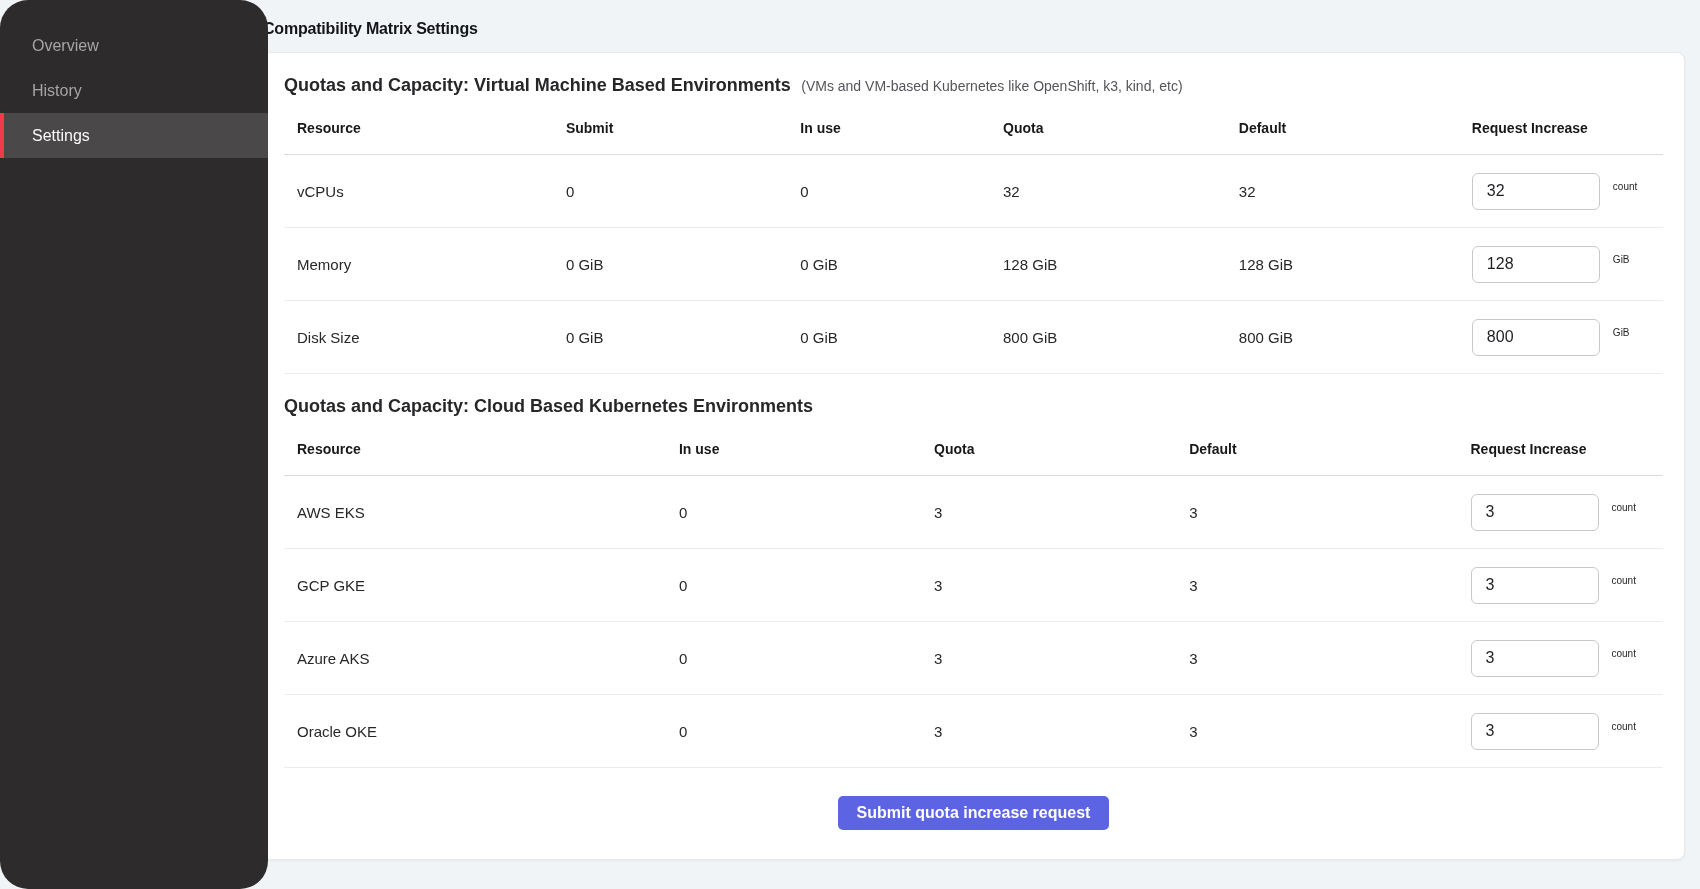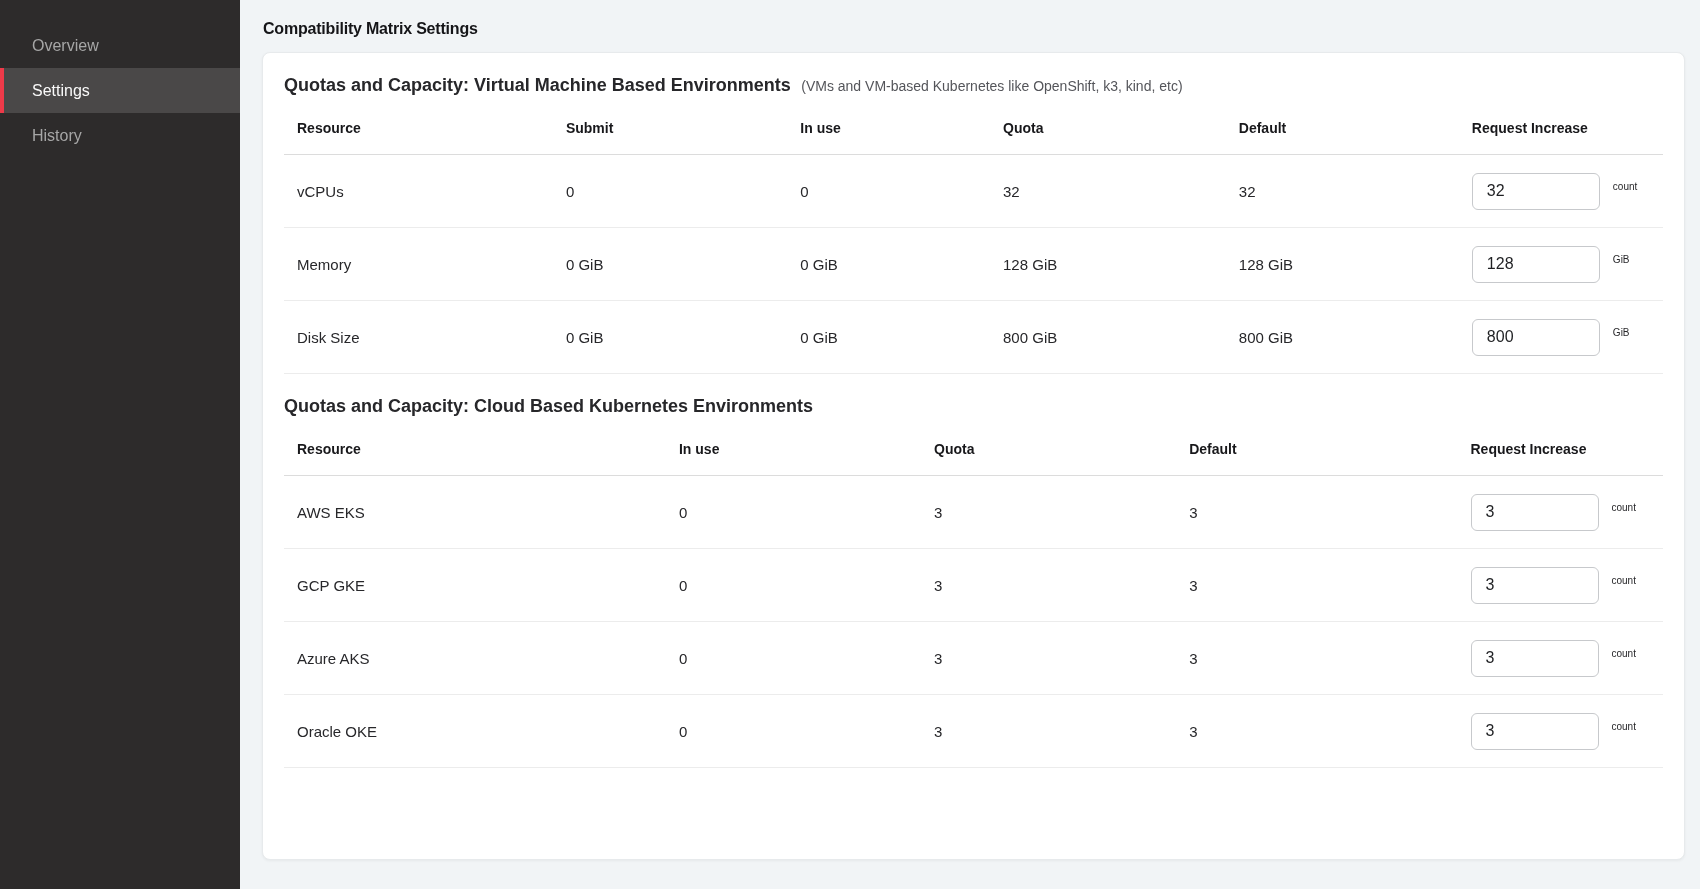--- a/index.html
+++ b/index.html
@@ -14,22 +14,23 @@
   * { box-sizing: border-box; }
   html, body { margin: 0; padding: 0; }
   body {
     width: 1700px; height: 889px; overflow: hidden;
     background: var(--page-bg);
     font-family: "Liberation Sans", sans-serif;
     color: #27272a;
   }
   
   .sidebar {
-    position: fixed; left: 0; top: 0; width: 240px; height: 889px;
+    position: fixed; left: 0; top: 0; width: 268px; height: 889px;
     background: var(--sidebar-bg);
+    border-radius: 28px;
   }
   .sidebar nav { padding-top: 23px; }
   .nav-item {
     height: 45px; display: flex; align-items: center;
     padding-left: 32px; font-size: 16px; color: #a6a6a6; cursor: pointer;
   }
   .nav-item.active {
     background: var(--sidebar-active-bg); color: #fafafa; position: relative;
   }
   .nav-item.active::before {
@@ -87,25 +88,25 @@
   }
 </style>
 </head>
 <body style="background: var(--page-bg);">
 
 <aside class="sidebar">
   <nav>
     <div class="nav-item">
       <span>Overview</span>
     </div>
+    <div class="nav-item">
+      <span>History</span>
+    </div>
     <div class="nav-item active">
       <span>Settings</span>
-    </div>
-    <div class="nav-item">
-      <span>History</span>
     </div>
   </nav>
 </aside>
 
 <main class="main">
   <h1 class="page-title">Compatibility Matrix Settings</h1>
 
   <div class="card">
 
     <section>
@@ -207,15 +208,18 @@
             <div class="td">3</div>
             <div class="td">3</div>
             <div class="td request-cell">
               <input type="text" class="qty-input" value="3" style="">
               <span class="unit">count</span>
             </div>
           </div>
         </div>
     </section>
 
+    <div class="btn-row">
+      <button class="submit-btn" style="background: var(--button-bg);">Submit quota increase request</button>
+    </div>
 
   </div>
 </main>
 
 </body></html>

